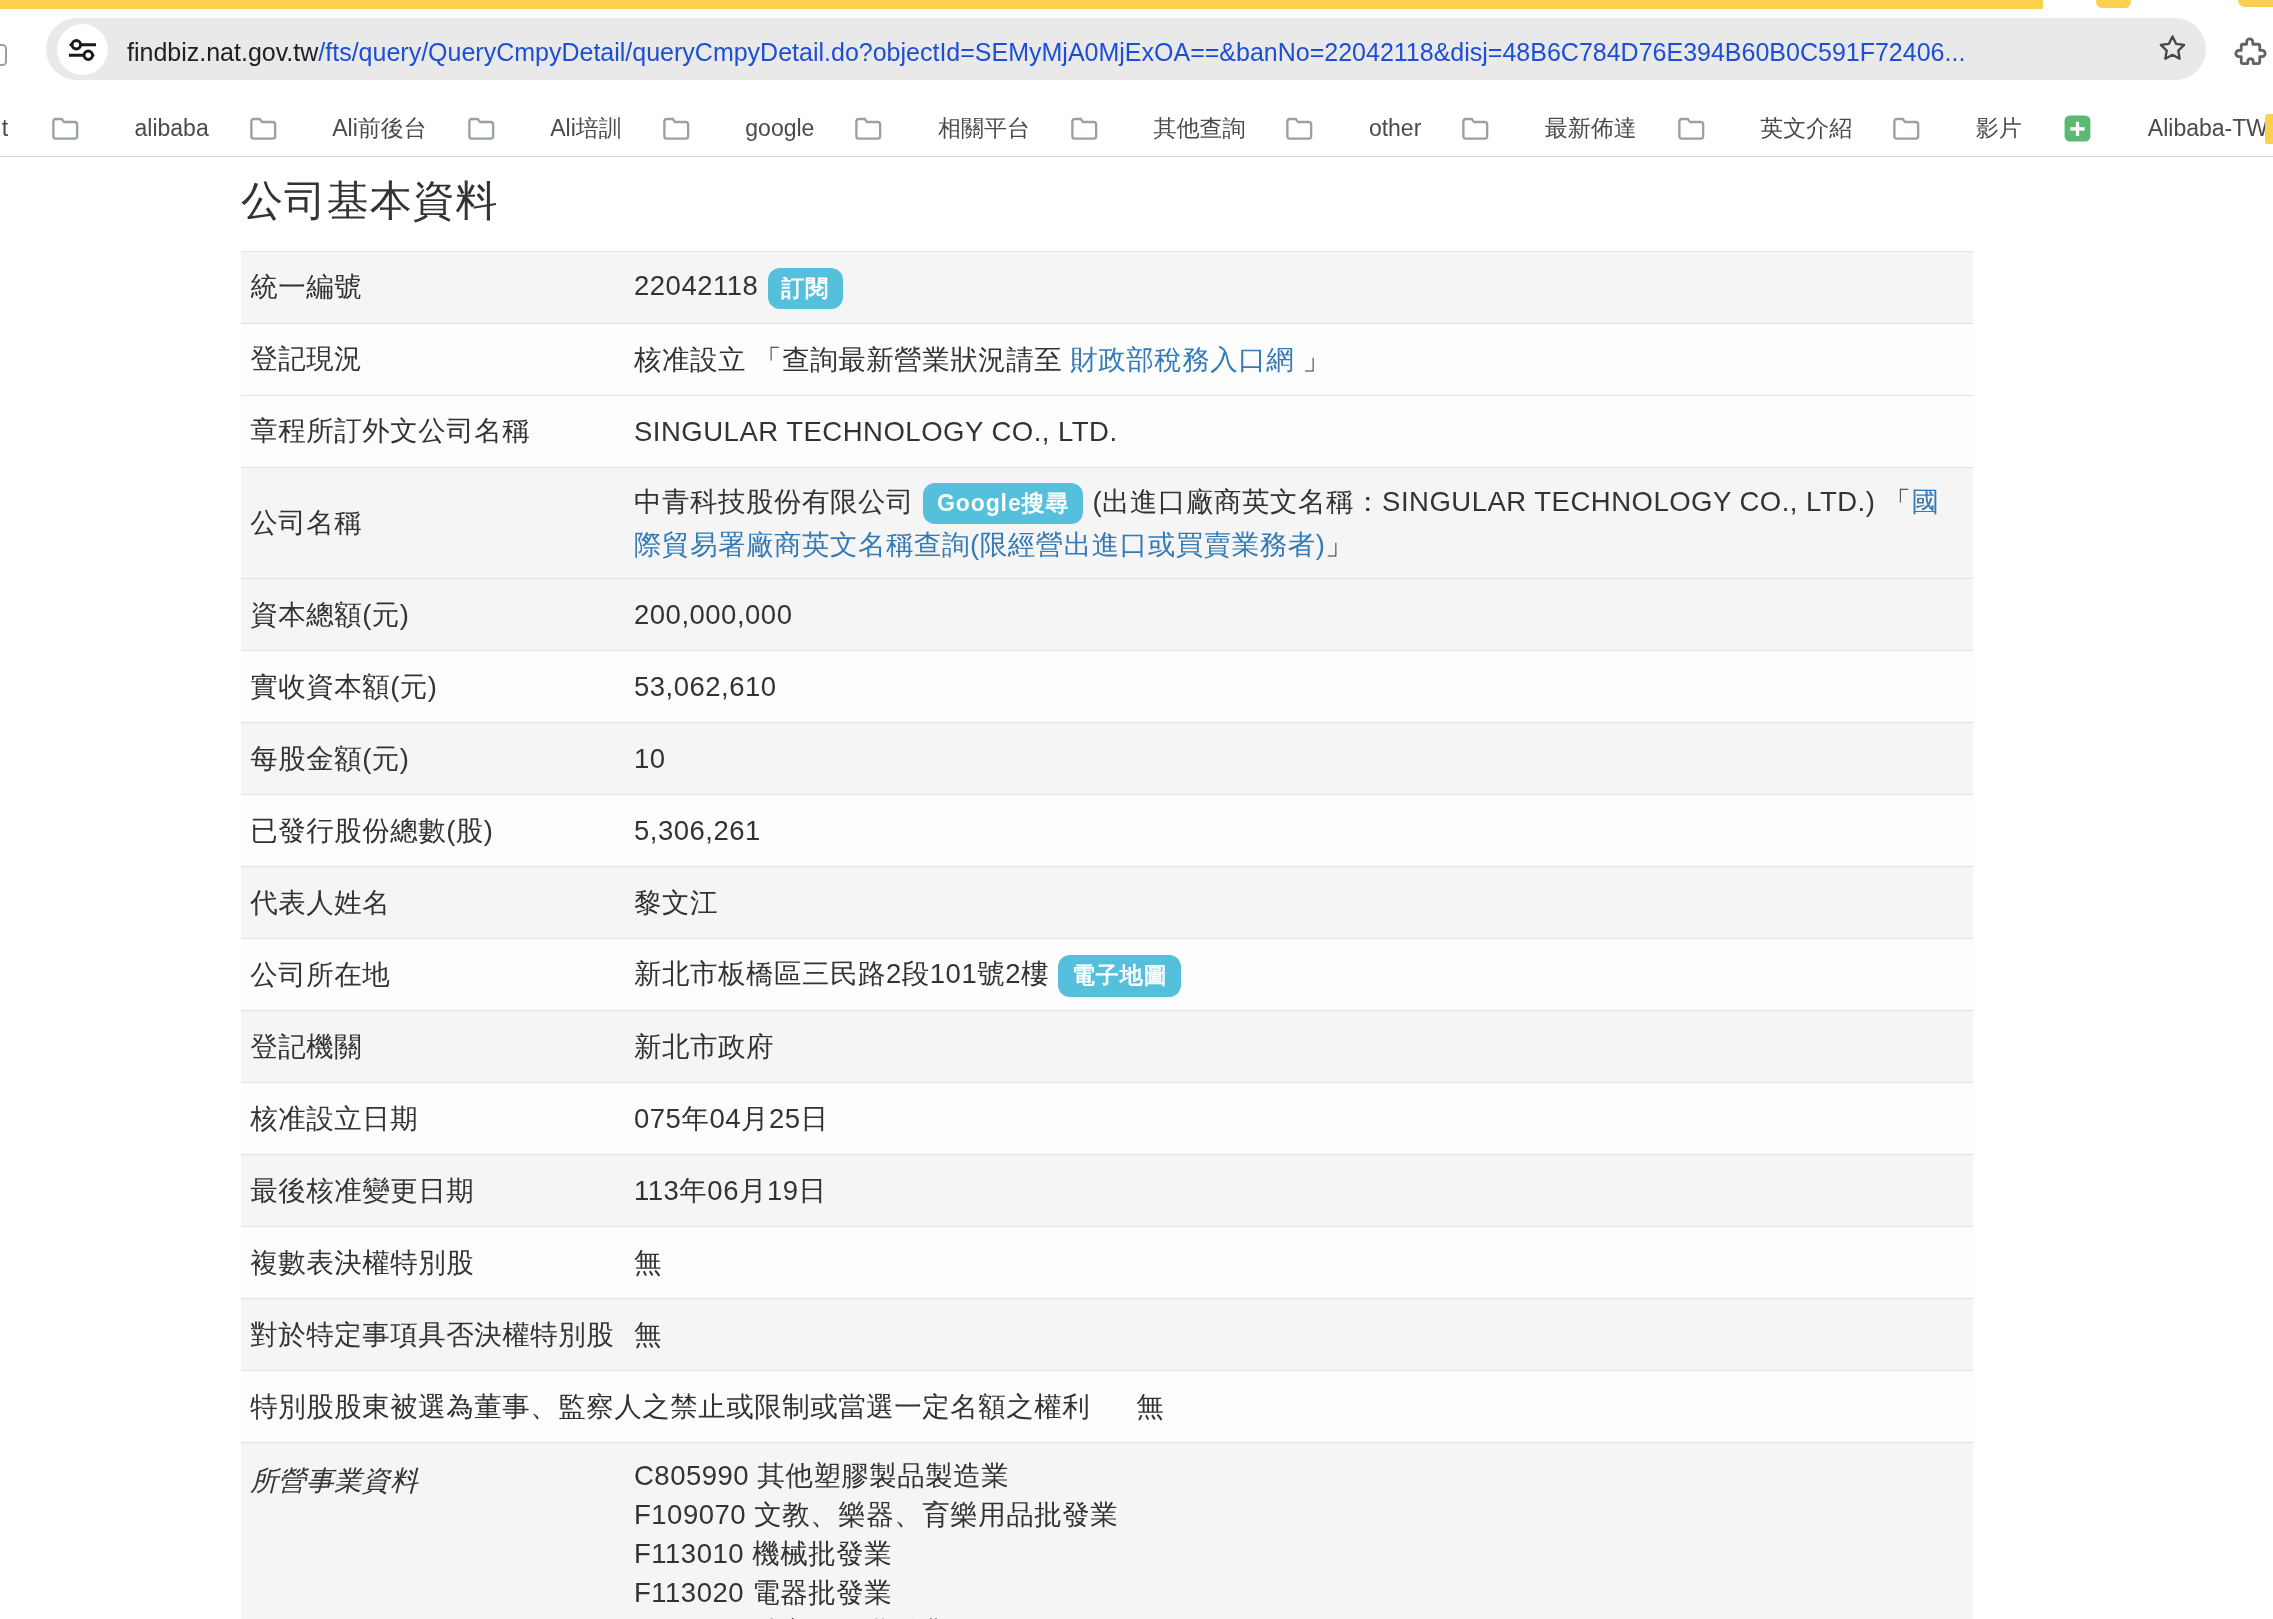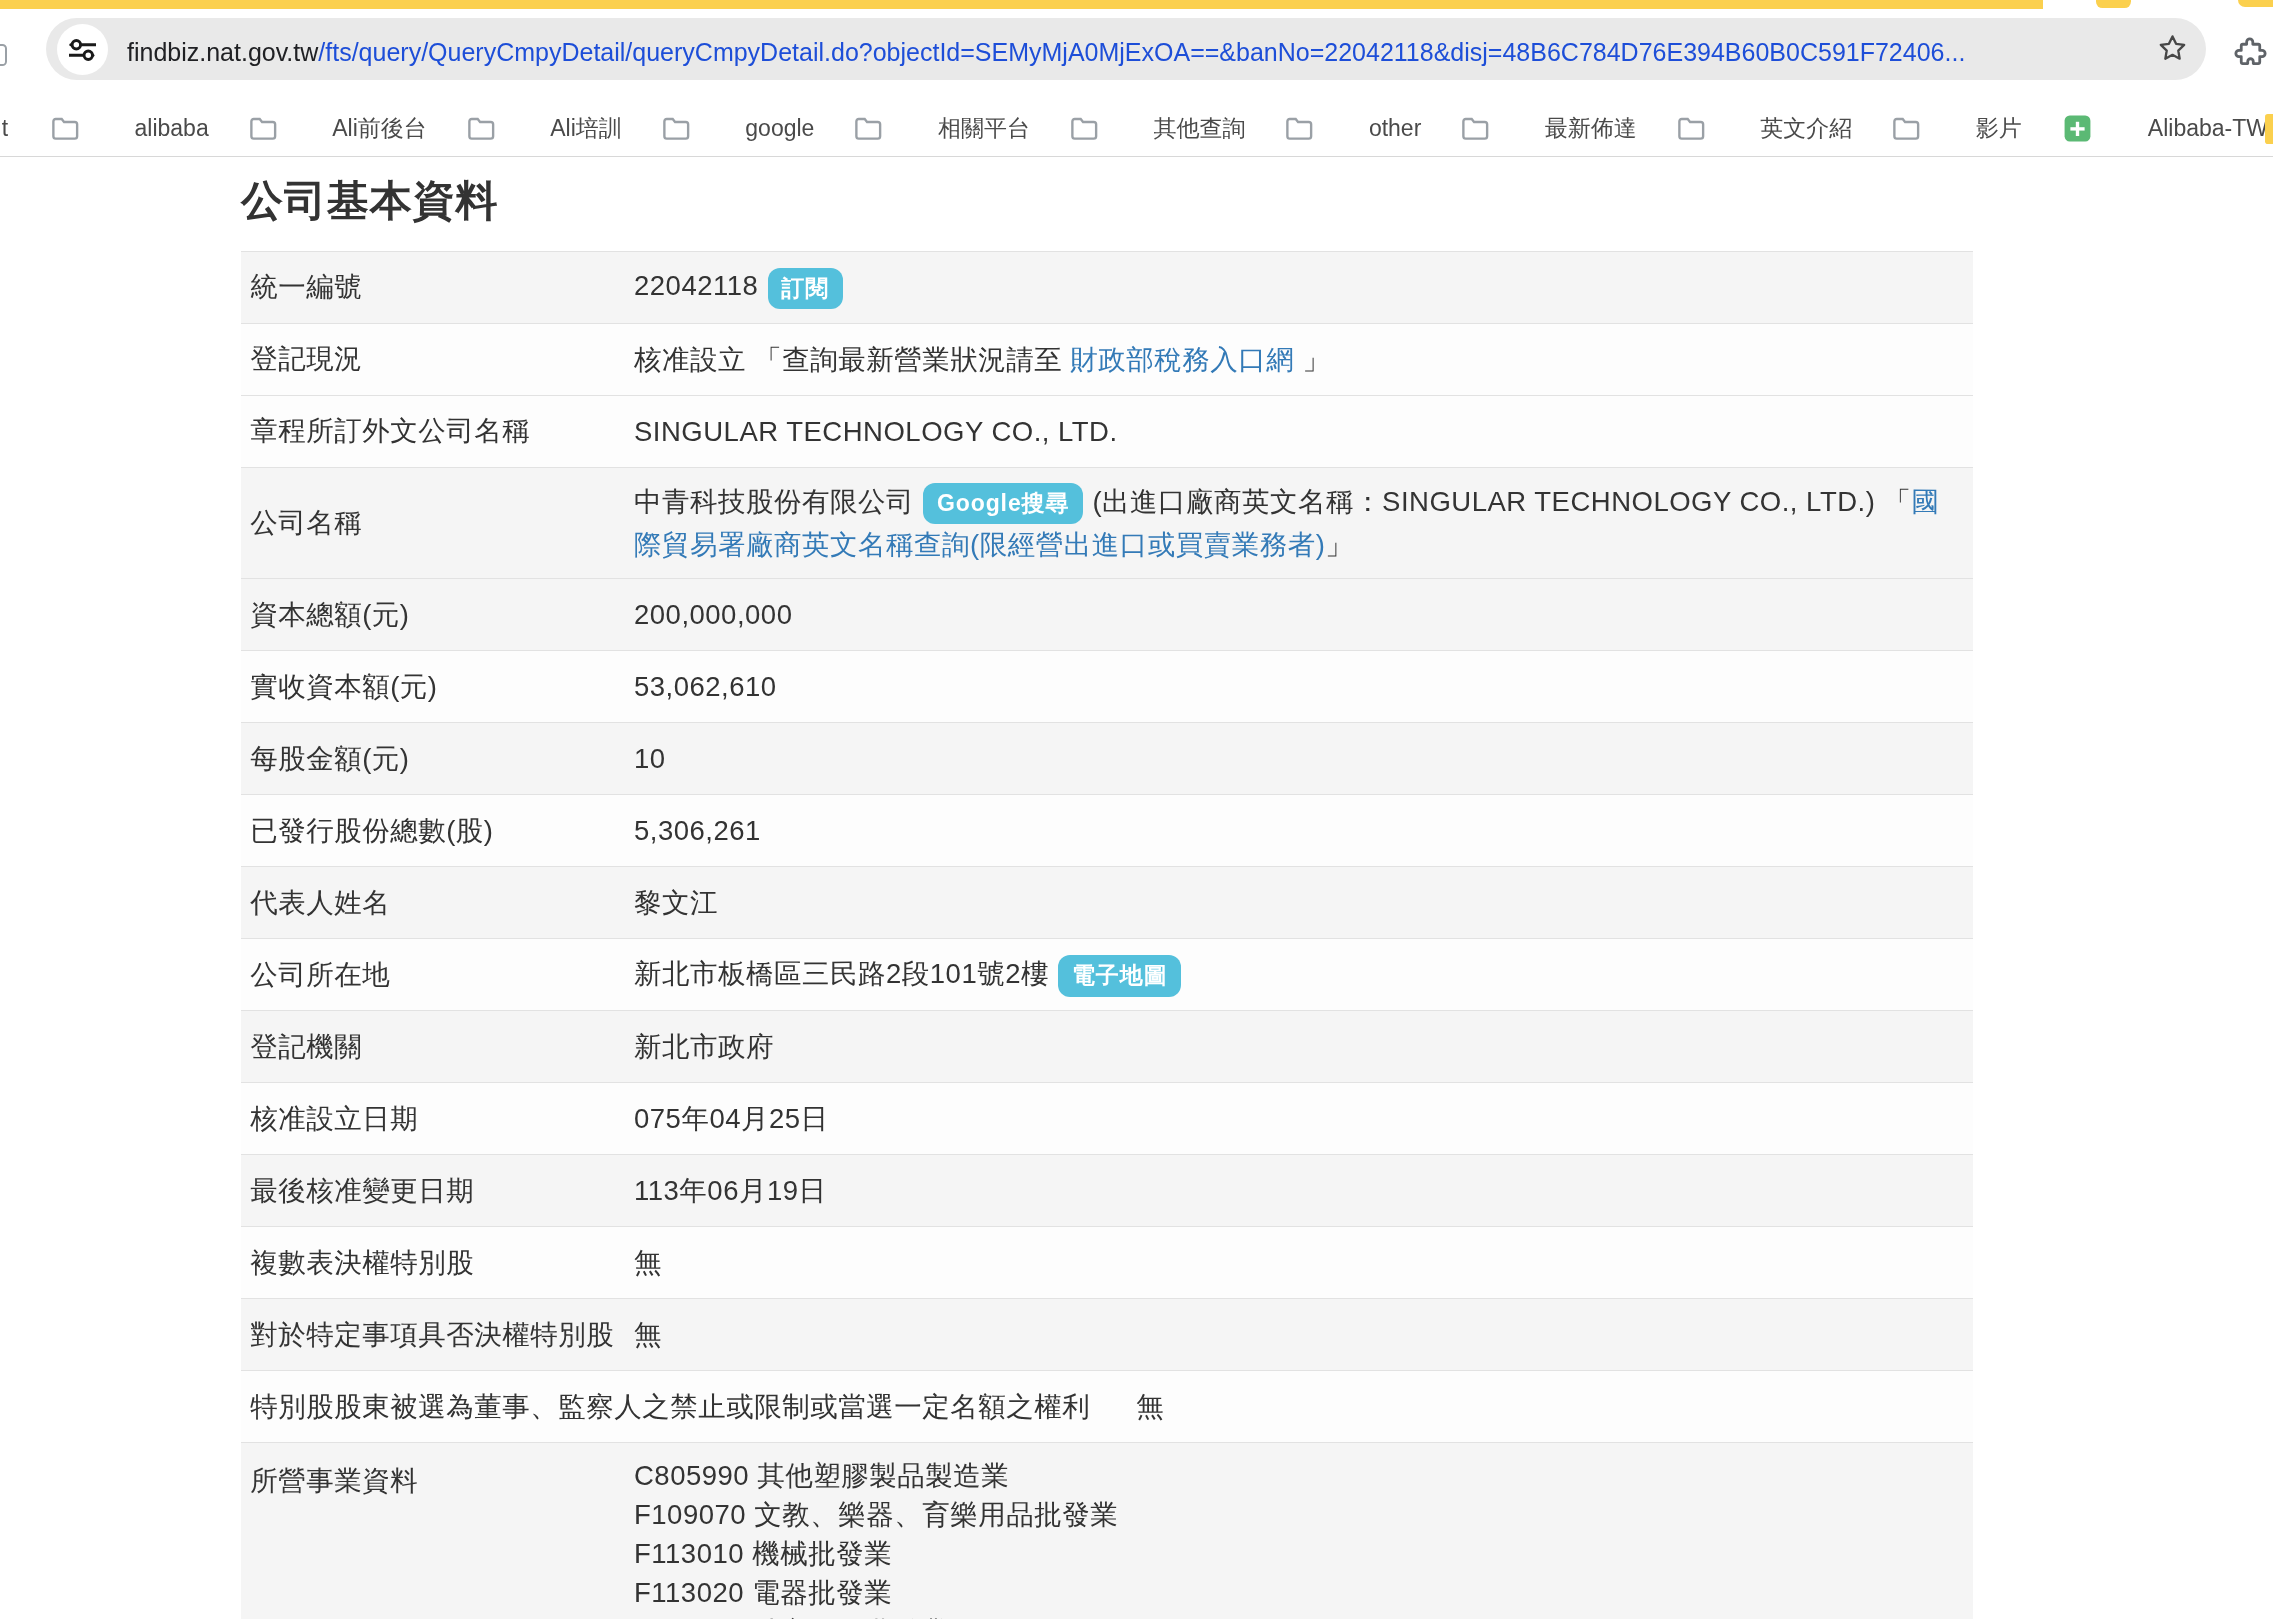--- a/index.html
+++ b/index.html
@@ -36,32 +36,32 @@
   .bm-overflow { position:absolute; left:1.8px; top:0; height:54px; display:flex; align-items:center;
     font-size:23px; color:#4a4a4a; }
   .bm-item { display:flex; align-items:center; margin-right:40px; cursor:pointer; white-space:nowrap;gap:43px; }
   .bm-item .bm-ic { display:flex; align-items:center; justify-content:center; margin-right:12px; }
   .bm-item .bm-label { font-size:23px; color:#4a4a4a; }
   .bm-item .bm-label:empty { display:none; }
   .bm-yellow-sliver { position:absolute; left:2265px; top:13px; width:9.2px; height:30px; background:#fbd04e; border-radius:2.8px 0 0 2.8px; }
 
   
   .content { position:absolute; left:0; top:158px; width:2274px; height:1462px; background:#fff; overflow:hidden; }
-  .page-title { margin:14.7px 0 0 241px; font-size:42px; font-weight:bold; color:#333; letter-spacing:0.9px; }
+  .page-title { margin:14.7px 0 0 241px; font-size:42px; font-weight:normal; color:#333; letter-spacing:0.9px; }
   .cmpy-table { margin:22px 0 0 241px; width:1732px; border-top:0.9px solid #e2e2e2; }
   .t-row { display:flex; align-items:center; min-height:72px; border-bottom:0.9px solid #e2e2e2;
     font-size:27.5px; color:#333; letter-spacing:0.5px; padding:13px 0; }
   .t-row.gray { background:#f5f5f5; }
   .t-row.white { background:#fdfdfd; }
   .t-label { flex:0 0 393px; padding-left:9.2px; }
   .t-value { flex:1 1 auto; line-height:1.5; padding-right:18.4px; }
   .t-row.wide .t-label { flex:0 0 auto; }
   .t-row.wide .t-value { flex:0 0 auto; margin-left:46px; }
   .t-row.top { align-items:flex-start; }
-  .t-row.top .t-label { padding-top:6.4px; }
+  .t-row.top .t-label { padding-top:6.4px;font-style:italic; }
   .seg-line { line-height:39px; }
   .seg-link { color:#337ab7; text-decoration:none; cursor:pointer; }
   .badge { display:inline-block; background:#54c0dc; color:#fff; font-weight:bold; font-size:23px;
     line-height:1; padding:9.2px 13.8px; border-radius:12px; margin:0 9.2px; vertical-align:middle;
     white-space:nowrap; cursor:pointer; letter-spacing:0.9px; }
   svg { display:block; }
 </style>
 </head>
 <body>
 

